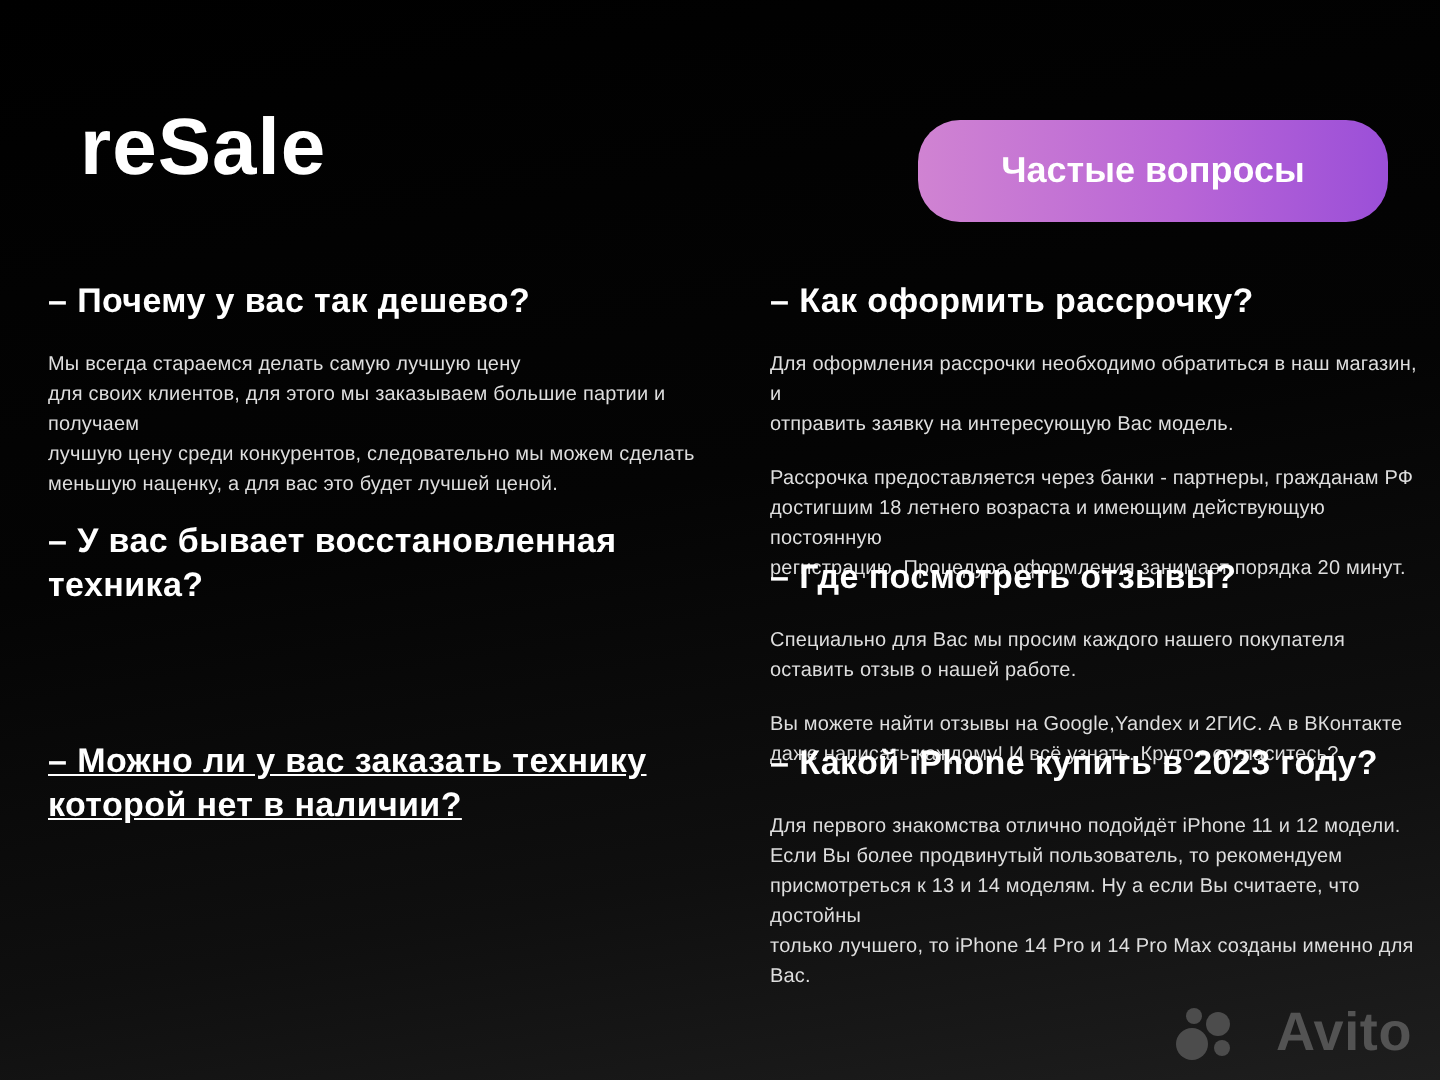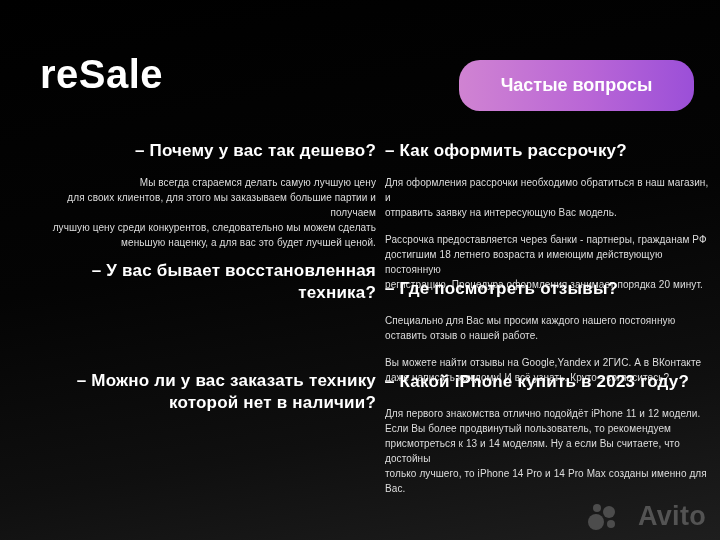--- a/index.html
+++ b/index.html
@@ -23,25 +23,25 @@
     width: 235px; height: 51px;
     border-radius: 21px;
     background: linear-gradient(90deg, #d083d2 0%, #b966d6 55%, #9b4fd8 100%);
     color: #ffffff; font-size: 18px; font-weight: 700;
     display: flex; align-items: center; justify-content: center;
     border: none; cursor: pointer;
     font-family: "Liberation Sans", sans-serif;
   }
 
   .qa { position: absolute; width: 332px; }
-  .qa.l { left: 44px; text-align: right; }
+  .qa.l { left: 24px; }
   .qa.r { left: 385px; width: 328px; }
   .qa.l1 { top: 140px; }
   .qa.l2 { top: 260px; }
-  .qa.l3 { top: 370px; }
+  .qa.l3 { top: 370px; text-decoration: underline; }
   .qa.r1 { top: 140px; }
   .qa.r2 { top: 278px; }
   .qa.r3 { top: 371px; }
 
   .q {
     font-size: 17px; font-weight: 700; color: #ffffff;
     line-height: 1.3; margin-bottom: 13px; letter-spacing: 0.2px;
   }
   .a {
     font-size: 10px; font-weight: 400; color: #dedede;
@@ -92,21 +92,21 @@
     <h2 class="q">– Как оформить рассрочку?</h2>
     <p class="a">Для оформления рассрочки необходимо обратиться в наш магазин, и
 отправить заявку на интересующую Вас модель.</p>
     <p class="a">Рассрочка предоставляется через банки - партнеры, гражданам РФ
 достигшим 18 летнего возраста и имеющим действующую постоянную
 регистрацию. Процедура оформления занимает порядка 20 минут.</p>
   </article>
 
   <article class="qa r r2">
     <h2 class="q">– Где посмотреть отзывы?</h2>
-    <p class="a">Специально для Вас мы просим каждого нашего постоянную
+    <p class="a">Специально для Вас мы просим каждого нашего покупателя
 оставить отзыв о нашей работе.</p>
     <p class="a">Вы можете найти отзывы на Google,Yandex и 2ГИС. А в ВКонтакте
 даже написать каждому! И всё узнать. Круто - согласитесь?</p>
   </article>
 
   <article class="qa r r3">
     <h2 class="q">– Какой iPhone купить в 2023 году?</h2>
     <p class="a">Для первого знакомства отлично подойдёт iPhone 11 и 12 модели.
 Если Вы более продвинутый пользователь, то рекомендуем
 присмотреться к 13 и 14 моделям. Ну а если Вы считаете, что достойны

